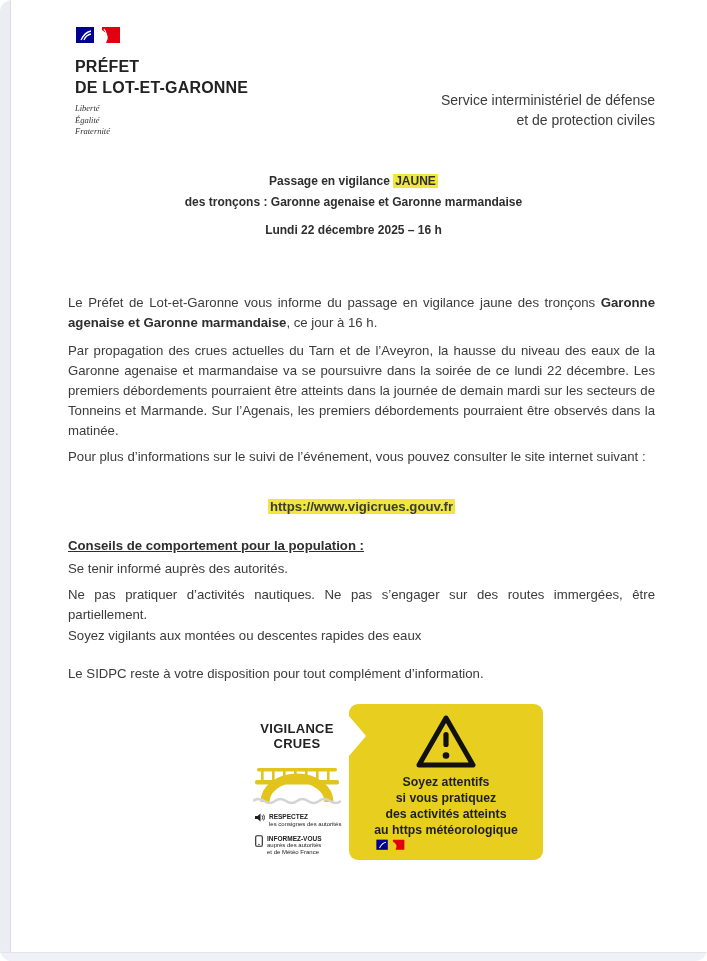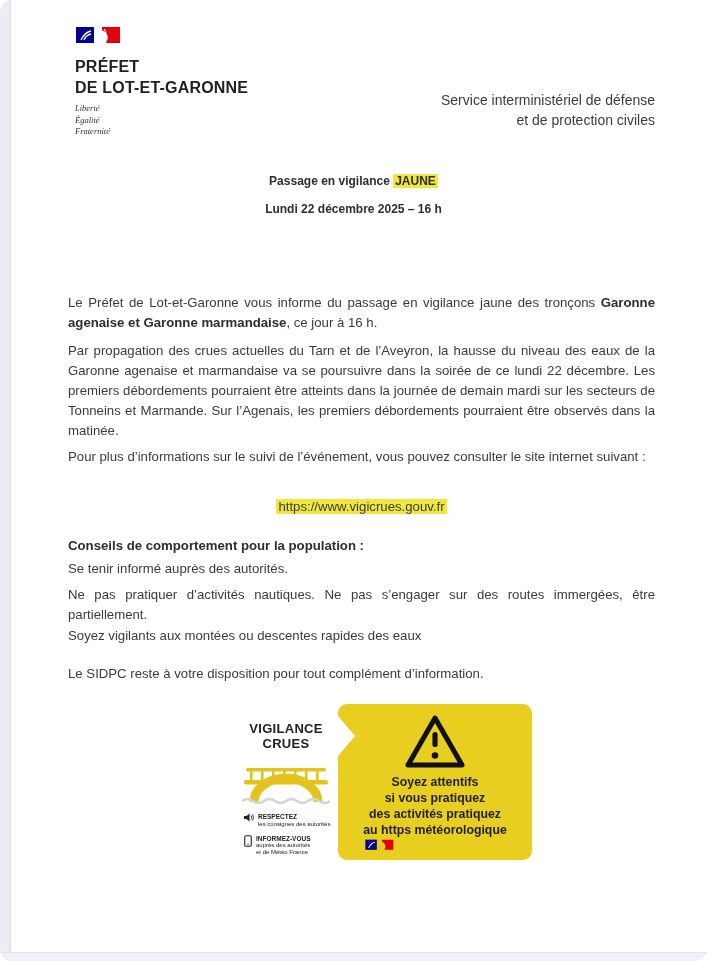--- a/index.html
+++ b/index.html
@@ -22,26 +22,26 @@
   .title-block{position:absolute;left:60px;top:171px;width:587px;text-align:center;
                font-weight:bold;font-size:12px;line-height:21px;color:#2e2e2e;}
   .title-date{margin-top:7px;}
   .hl{background:#f1e63b;padding:0 2px;}
 
   
   .para{position:absolute;left:68px;width:587px;font-size:13.2px;line-height:20px;
         text-align:justify;color:#3b3b3b;}
   .bold{font-weight:bold;color:#2e2e2e;}
   .heading{font-weight:bold;color:#2e2e2e;text-align:left;}
-  .underline{}
+  .underline{text-decoration:underline;}
   .center{text-align:center;}
-  .link-line{font-weight:normal;}
+  .link-line{font-weight:bold;}
 
   
-  .graphic{position:absolute;left:236px;top:702px;width:296px;height:160px;}
+  .graphic{position:absolute;left:247px;top:702px;width:296px;height:160px;}
   .vg-left{position:absolute;left:0;top:0;width:100px;}
   .vg-title{font-weight:bold;font-size:13px;line-height:14.5px;text-align:center;
             color:#222;margin-top:20px;letter-spacing:.3px;}
   .vg-bridge{display:block;margin:9px auto 0;}
   .vg-item{display:flex;gap:4px;margin:7px 0 0 8px;align-items:flex-start;color:#222;}
   .vg-item-title{font-size:6.5px;font-weight:bold;line-height:7.5px;}
   .vg-item-sub{font-size:6px;line-height:7px;}
   .vg-box{position:absolute;left:102px;top:2px;width:194px;height:156px;
           background:#e8cf1f;border-radius:9px;}
   .vg-notch{position:absolute;left:0;top:12px;width:0;height:0;
@@ -77,20 +77,21 @@
     </div>
   </div>
 
   <div class="service">
     <div>Service interministériel de défense</div>
     <div>et de protection civiles</div>
   </div>
 
   <div class="title-block">
     <div><span>Passage en vigilance </span><span class="hl">JAUNE</span></div>
+    <div>des tronçons : Garonne agenaise et Garonne marmandaise</div>
     <div class="title-date">Lundi 22 décembre 2025 – 16 h</div>
   </div>
 
   <div class="para" style="top:265px;margin-top:28px;">
     <span>Le Préfet de Lot-et-Garonne vous informe du passage en vigilance jaune des tronçons </span><span class="bold">Garonne agenaise et Garonne marmandaise</span><span>, ce jour à 16 h.</span>
   </div>
 
 
   <div class="para" style="top:341px;">Par propagation des crues actuelles du Tarn et de l’Aveyron, la hausse du niveau des eaux de la Garonne agenaise et marmandaise va se poursuivre dans la soirée de ce lundi 22 décembre. Les premiers débordements pourraient être atteints dans la journée de demain mardi sur les secteurs de Tonneins et Marmande. Sur l’Agenais, les premiers débordements pourraient être observés dans la matinée.</div>
 
@@ -153,21 +154,21 @@
     <div class="vg-box">
       <div class="vg-notch"></div>
       <svg class="vg-tri" width="64" height="57" viewBox="0 0 64 57">
         <path d="M32 5 L59 52 H5 Z" fill="none" stroke="#111" stroke-width="5" stroke-linejoin="round"></path>
         <rect x="29.4" y="19" width="5.2" height="15" rx="2.6" fill="#111"></rect>
         <circle cx="32" cy="42.5" r="3.3" fill="#111"></circle>
       </svg>
       <div class="vg-box-text">
         <div>Soyez attentifs</div>
         <div>si vous pratiquez</div>
-        <div>des activités pratiquez</div>
+        <div>des activités atteints</div>
         <div>au https météorologique</div>
       </div>
       <svg class="vg-flag" width="32" height="14" viewBox="0 0 48 22">
         <rect x="1" y="1" width="18" height="16" fill="#000091"></rect>
         <path d="M6 14 q4 -8 10 -9" stroke="#ffffff" stroke-width="1.6" fill="none"></path>
         <path d="M27 1 h18 v16 h-14 q5 -8 -4 -13 Z" fill="#e1000f"></path>
       </svg>
     </div>
   </div>
 </div>

